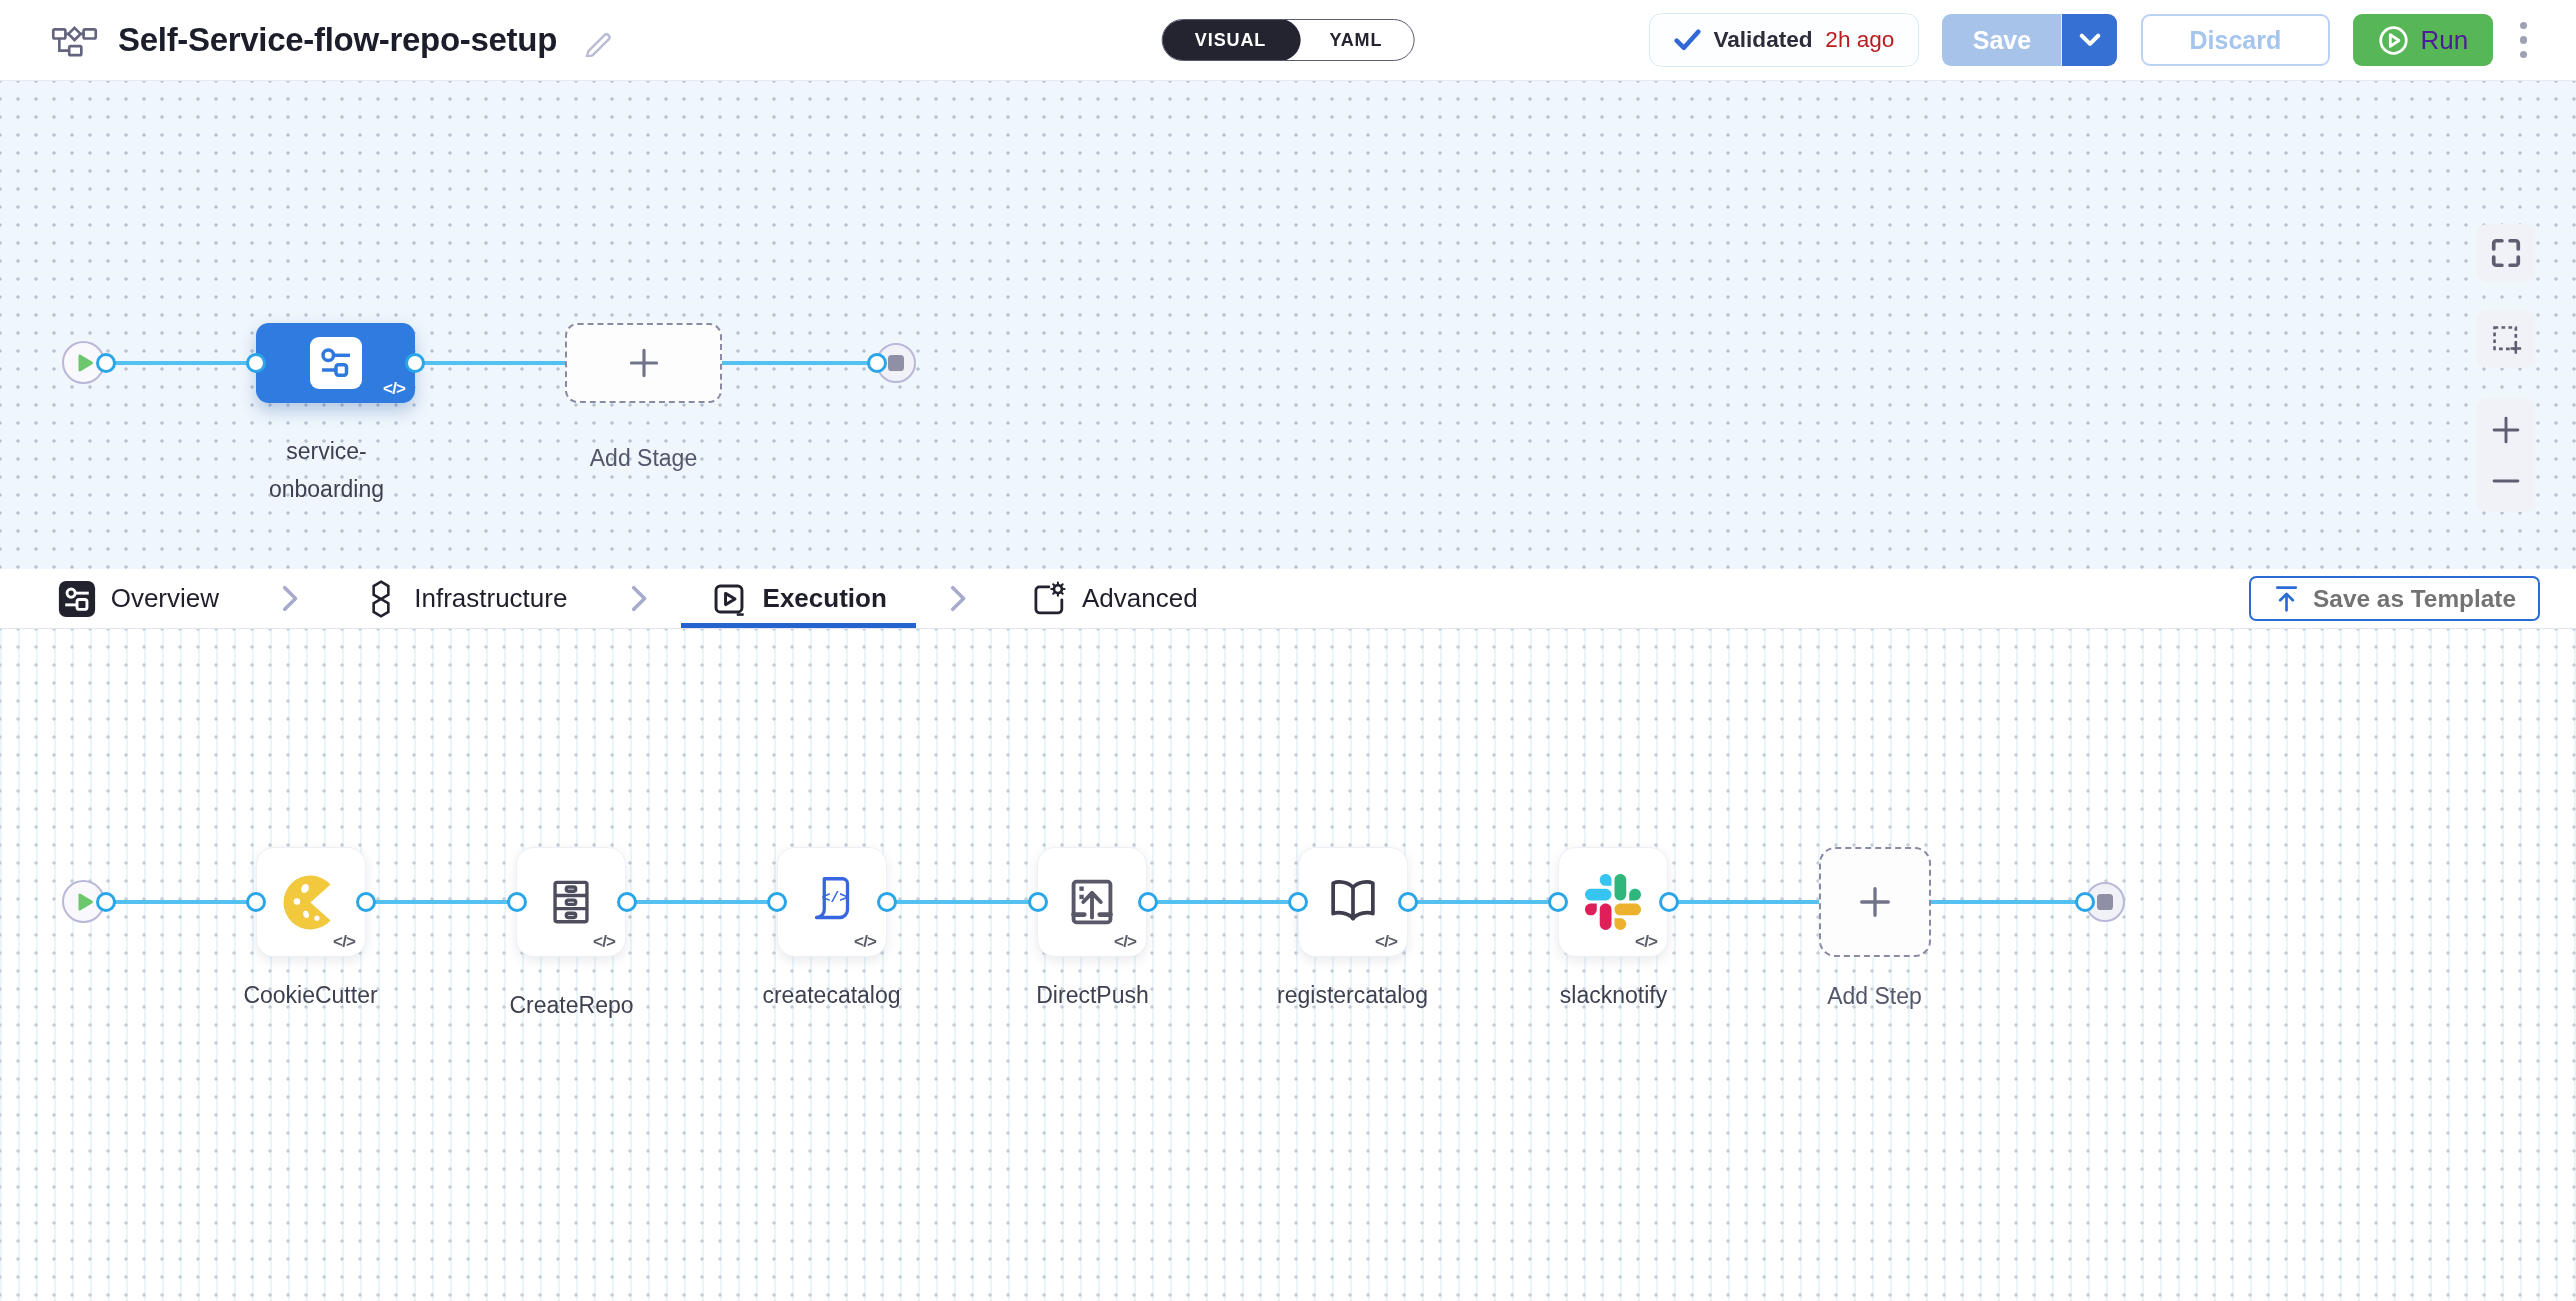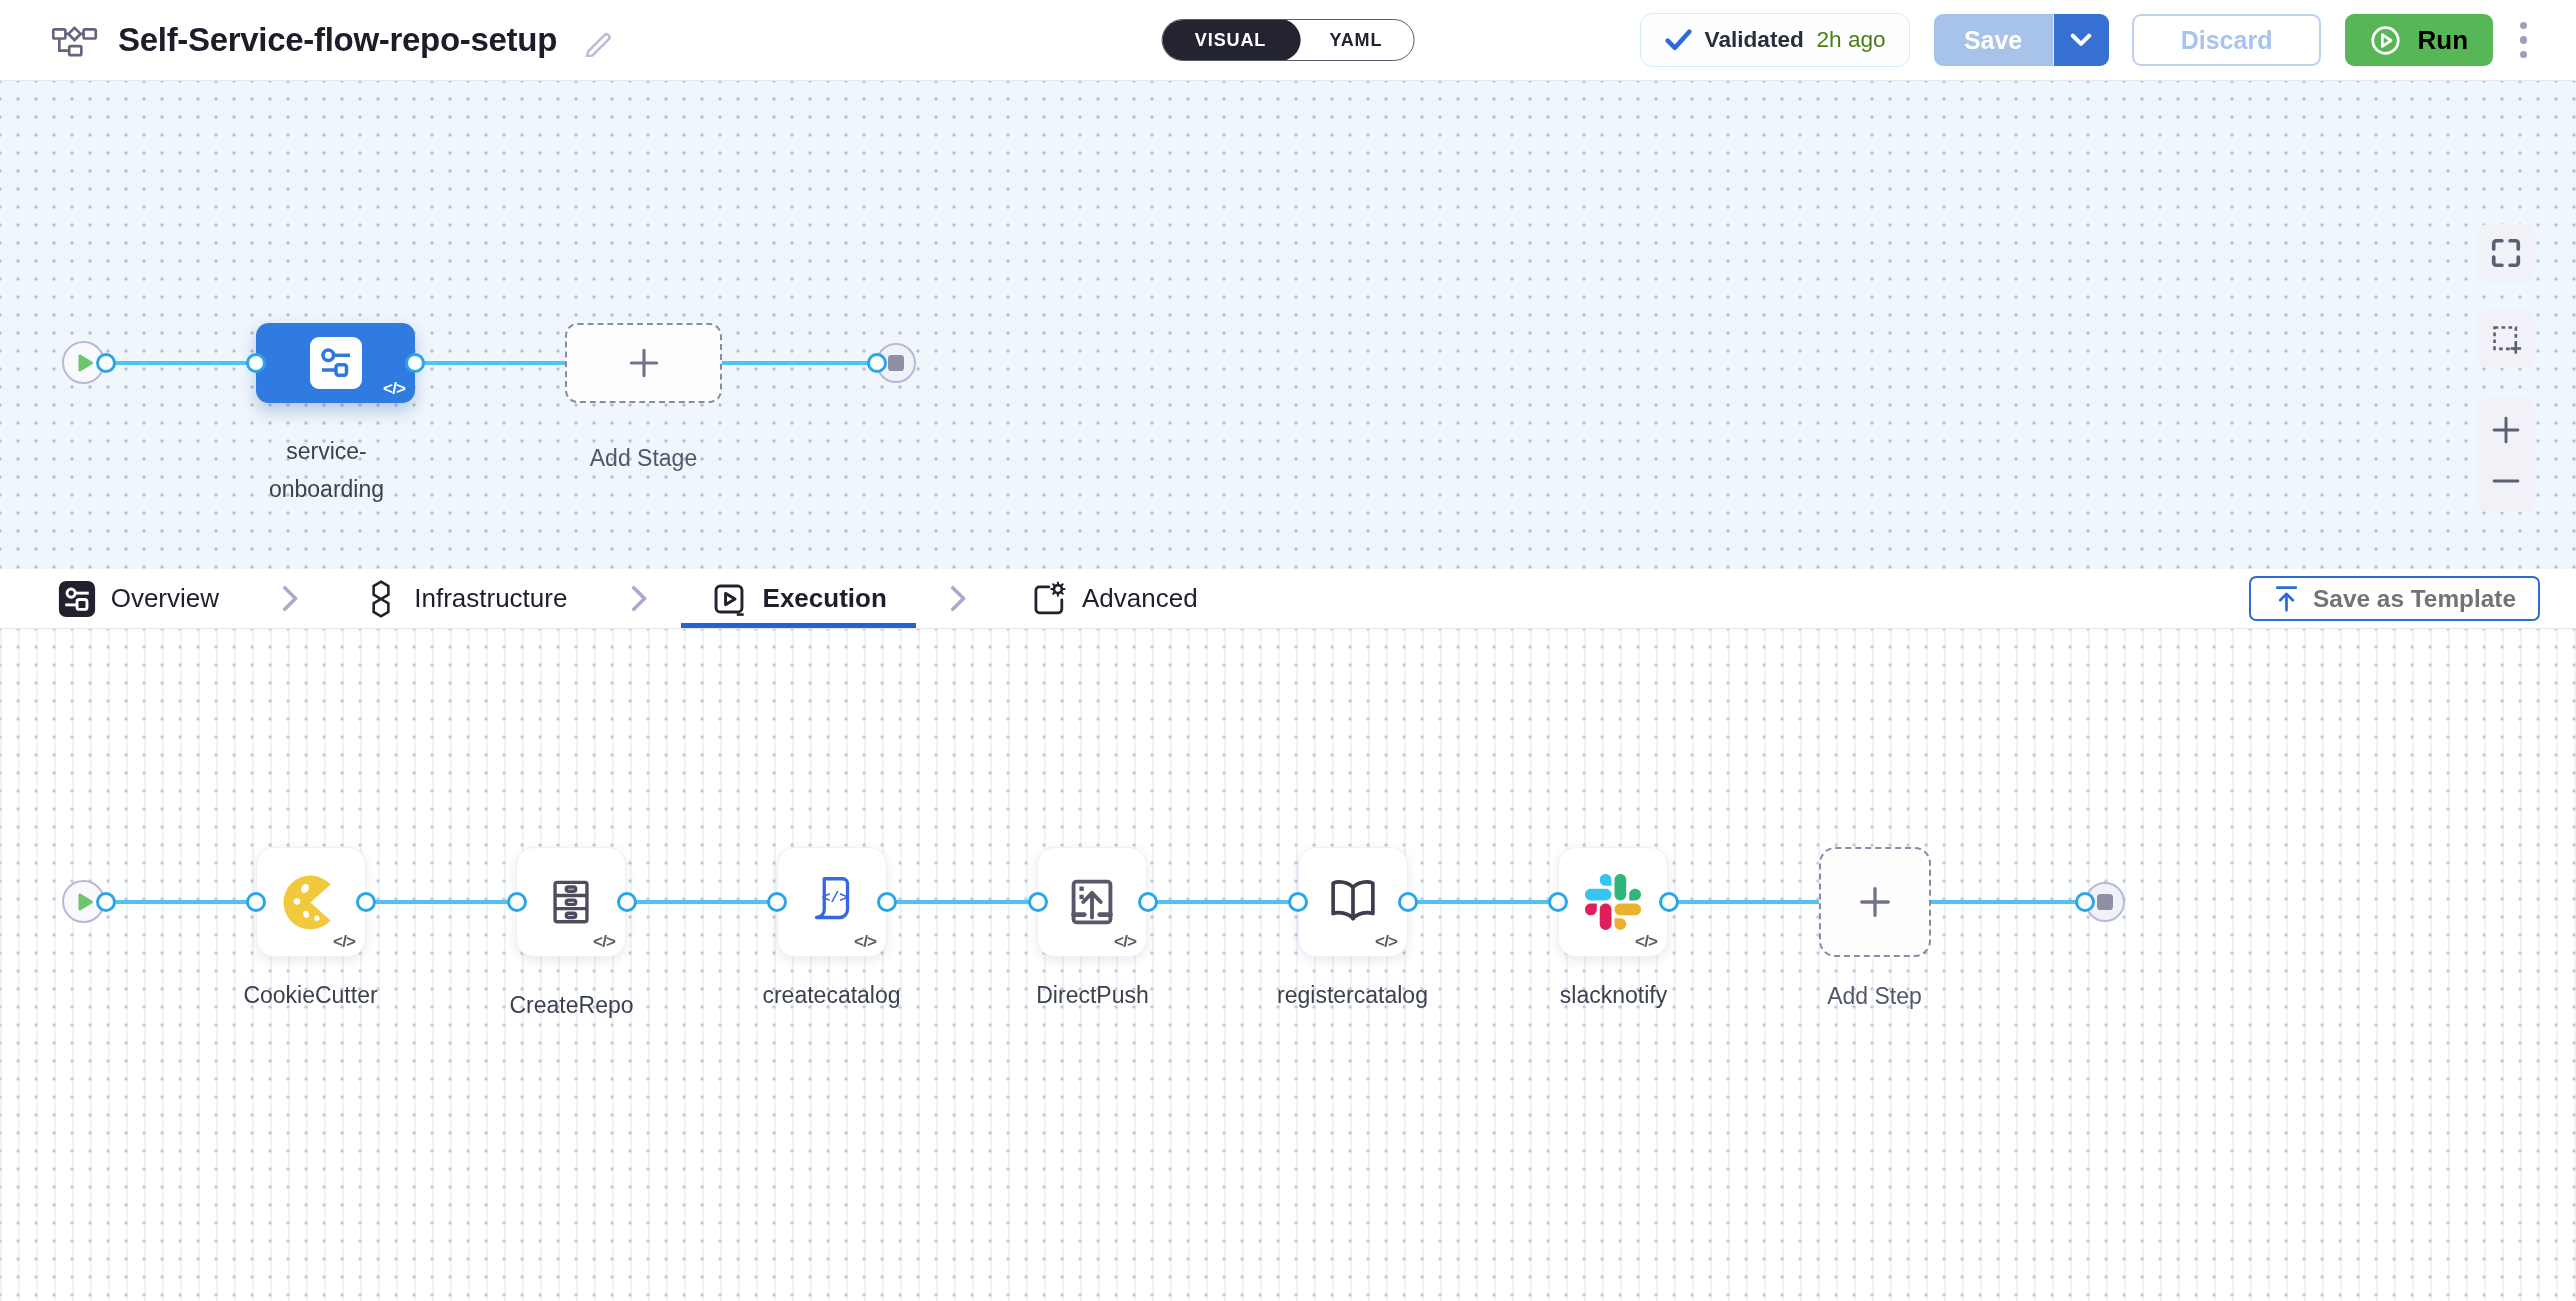--- a/index.html
+++ b/index.html
@@ -9,26 +9,26 @@
   
   .hdr { position:relative; display:flex; align-items:center; height:81px; padding:0 45px 0 51px; background:#fff; border-bottom:0.9px solid #e7e8f1; }
   .hdr-title { font-size:33px; font-weight:700; color:#1c1d2a; margin-left:20px; letter-spacing:-0.3px; }
   .pencil { margin-left:23.5px; display:flex; }
   .toggle { position:absolute; left:50%; top:50%; transform:translate(-50%,-50%); display:flex; align-items:center; height:42px; border:1.8px solid #585a6e; border-radius:22px; background:#fff; overflow:hidden; }
   .toggle .opt { display:flex; align-items:center; justify-content:center; height:42px; font-size:18px; font-weight:800; letter-spacing:0.9px; color:#23242f; padding:4px 31px; }
   .toggle .opt.sel { background:#23242f; color:#fff; border-radius:21px; margin:-1.8px; height:42px; padding:0 34px; }
   .hdr-right { margin-left:auto; display:flex; align-items:center; gap:23.5px; }
   .vbadge { display:flex; align-items:center; gap:12.7px; height:54px; padding:0 23.5px; border:1.8px solid #d5ebf7; border-radius:12.7px; background:#fcfeff; }
   .vbadge .vlabel { font-size:22.6px; font-weight:700; color:#2c2d3a; }
-  .vbadge .vtime { font-size:22.6px; color:#4d7c0f; }
+  .vbadge .vtime { font-size:22.6px; color:#b91c1c; }
   .save-split { display:flex; height:52px; border-radius:9px; overflow:hidden; }
   .save-main { display:flex; align-items:center; justify-content:center; width:119px; background:#a7c3ea; color:#fff; font-size:25px; font-weight:700; cursor:default; }
   .save-caret { display:flex; align-items:center; justify-content:center; width:56px; background:#3570d2; border-left:1.8px solid rgba(255,255,255,.85); }
   .btn-discard { display:flex; align-items:center; justify-content:center; height:52px; width:189px; background:#fff; border:2.7px solid #bcd2f2; border-radius:9px; color:#a5c4ee; font-size:25px; font-weight:700; }
-  .btn-run { display:flex; align-items:center; justify-content:center; gap:17px; height:52px; padding:0 25px; background:#57b757; border-radius:9px; color:#000000; font-size:26px; font-weight:700; }
+  .btn-run { display:flex; align-items:center; justify-content:center; gap:11px; height:52px; padding:0 25px; background:#57b757; border-radius:9px; color:#4c1d95; font-size:26px; font-weight:400; }
   .kebab { display:flex; flex-direction:column; gap:7.2px; padding:3.6px; }
   .kebab i { width:7.2px; height:7.2px; border-radius:50%; background:#9fa0b4; }
 
   
   .canvas { position:relative; width:100%; }
   .cv-top { height:488px; background-color:#eff6fc;
     background-image:radial-gradient(circle,#b7c2ce 1.4px,transparent 1.9px);
     background-size:18px 18px; background-position:9px 9px; }
   .cv-bot { height:672px; background-color:#ffffff;
     background-image:radial-gradient(circle,#c6cdd7 1.4px,transparent 1.9px),

